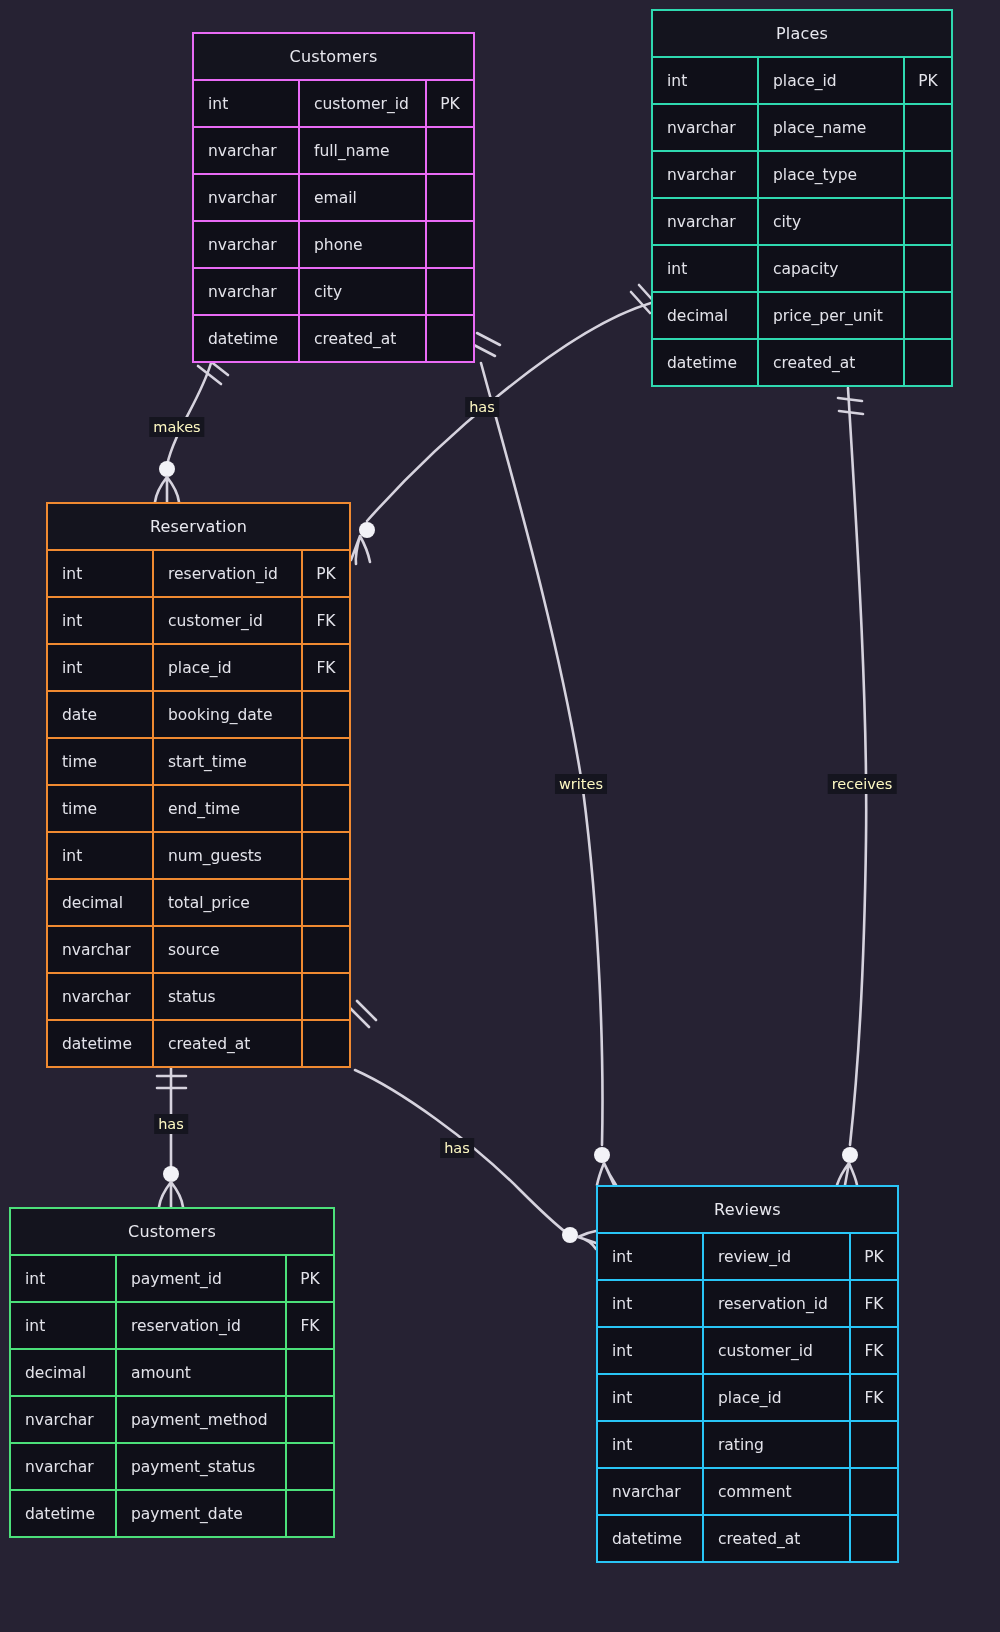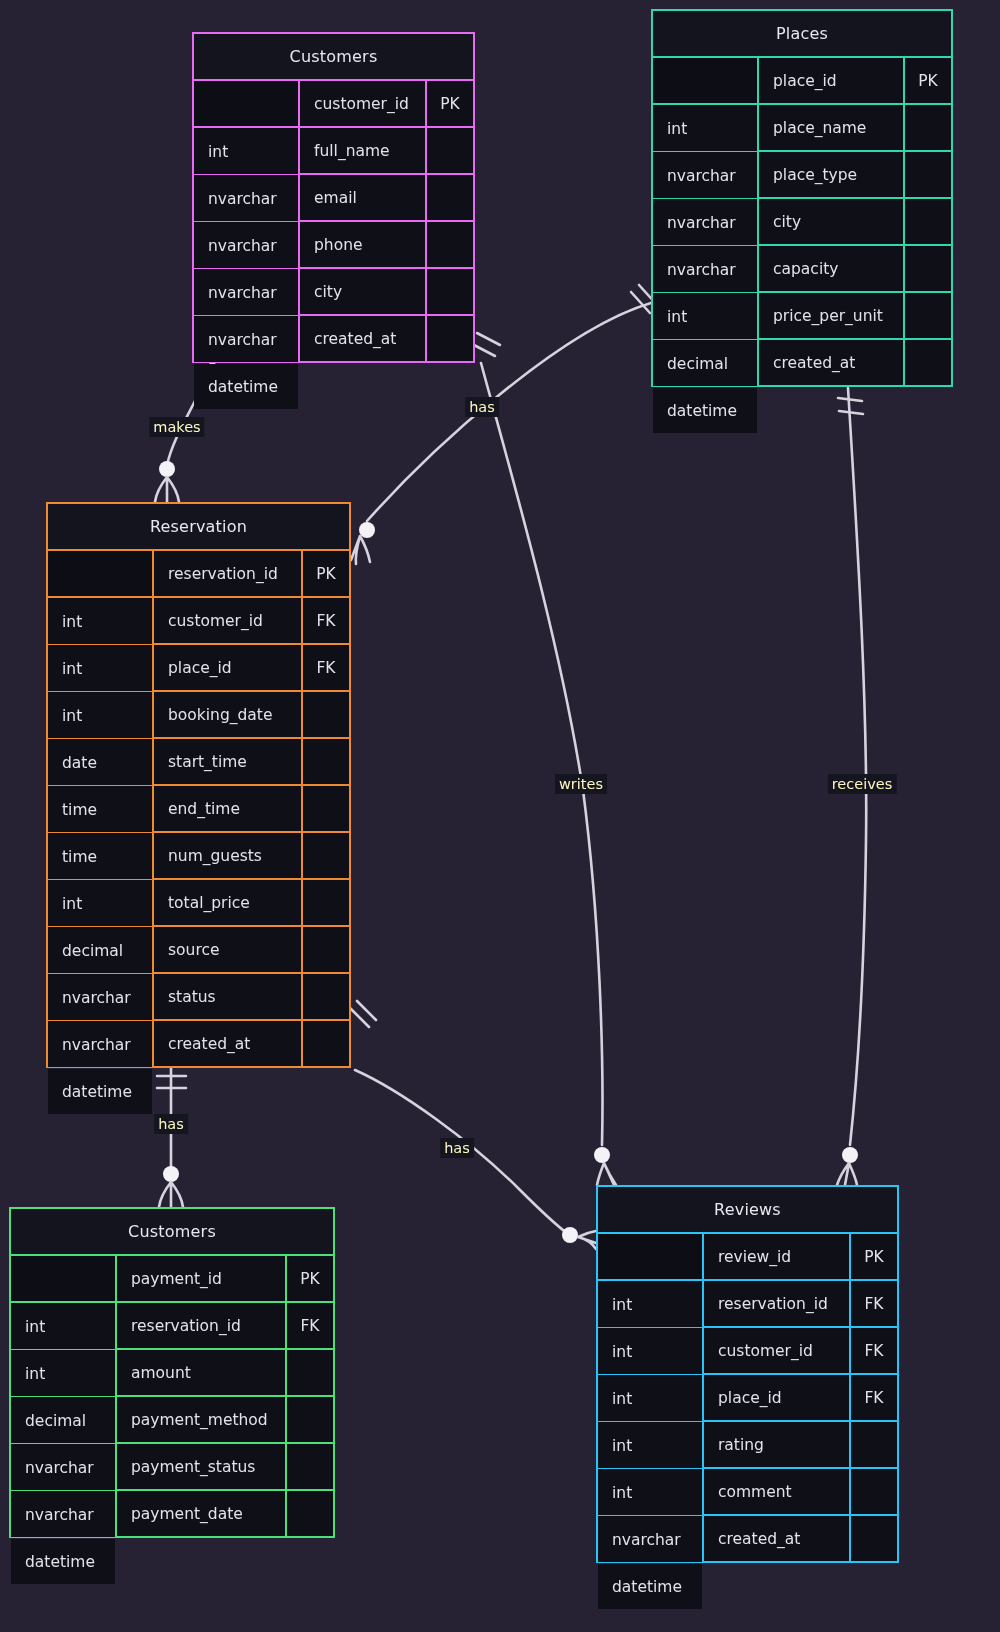--- a/index.html
+++ b/index.html
@@ -53,21 +53,21 @@
     height: 100%;
     display: flex;
     align-items: center;
     padding-left: 14px;
     font-size: 15.5px;
     color: #e3e3ea;
     background: #0f0f18;
     white-space: nowrap;
     overflow: hidden;
   }
-  .attr-type  { flex: 0 0 auto; margin-top: 48px; }
+  .attr-type  { flex: 0 0 auto; }
   .attr-name  { flex: 1 1 auto; border-left: 2px solid #888; }
   .attr-key   { flex: 0 0 auto; border-left: 2px solid #888; justify-content: center; padding-left: 0; }
 
   
   .e-customers            { border-color: #e96bf5; }
   .e-customers .attr-row  { border-top-color: #e96bf5; }
   .e-customers .attr-name,
   .e-customers .attr-key  { border-left-color: #e96bf5; }
 
   .e-places               { border-color: #2fd9b0; }

